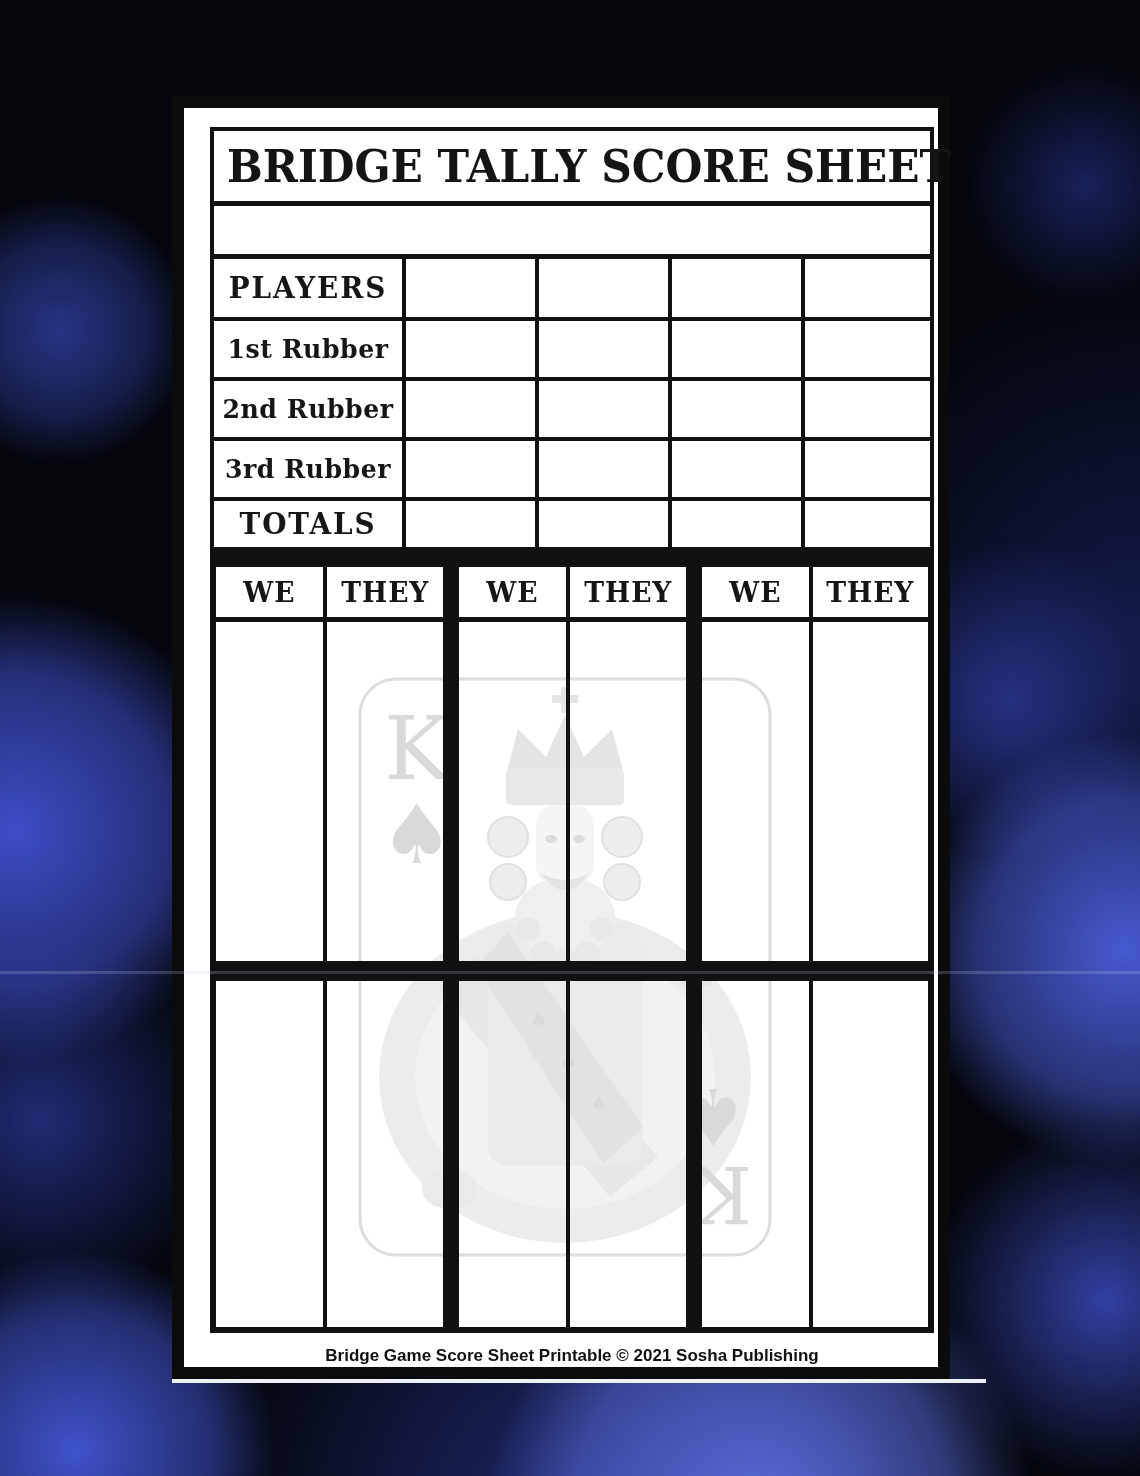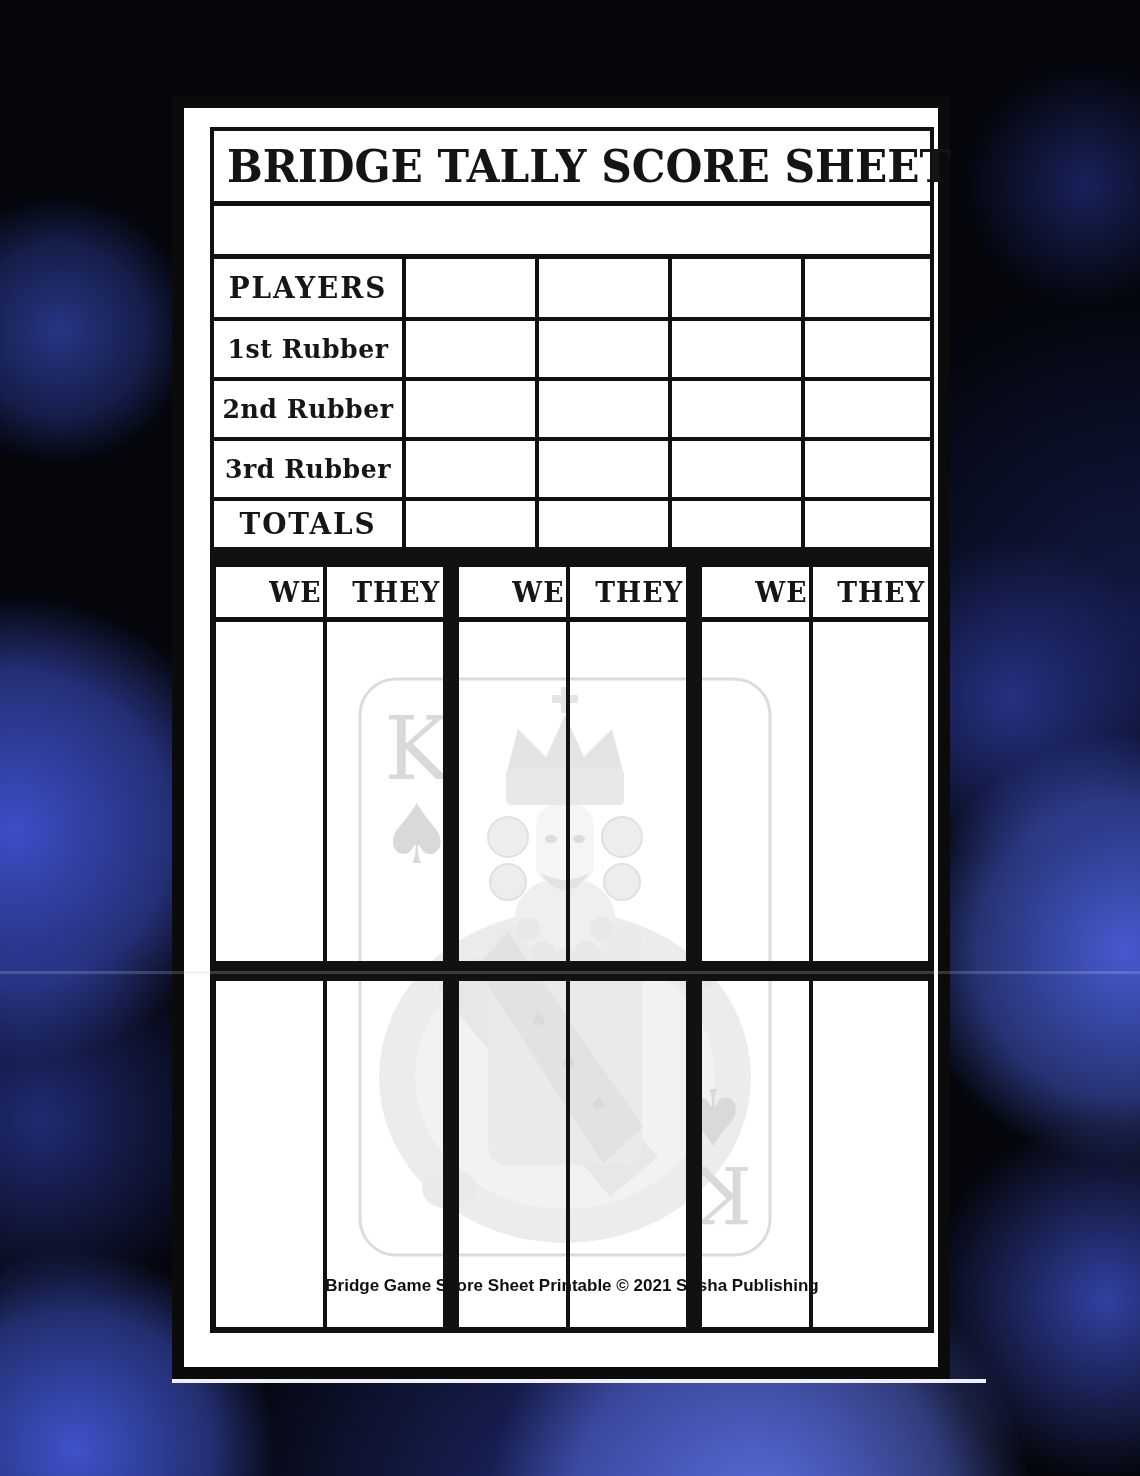--- a/index.html
+++ b/index.html
@@ -35,25 +35,25 @@
   .title-text{font-size:45px;font-weight:700;color:#141414;letter-spacing:0px;
               transform:scaleX(.94);white-space:nowrap;}
   .subtitle-row{left:0;top:75px;width:716px;height:48px;display:flex;align-items:center;justify-content:center;}
   .subtitle-text{font-size:30px;font-weight:700;letter-spacing:2px;color:#1a1a1a;transform:scaleX(.96);}
 
   .rowlabel{left:0;width:188px;display:flex;align-items:center;justify-content:center;
             font-weight:700;color:#161616;}
   .lab-caps{font-size:29px;letter-spacing:2px;transform:scaleX(.96);}
   .lab-mix{font-size:26px;letter-spacing:0.5px;transform:scaleX(.97);}
 
-  .hdr{display:flex;align-items:center;justify-content:flex-end;font-weight:700;
+  .hdr{display:flex;align-items:center;justify-content:center;font-weight:700;
        font-size:28px;letter-spacing:1px;color:#161616;height:50px;top:459px;}
   .hdr span{transform:scaleX(.95);}
 
-  .footer-row{left:26px;top:1168px;width:724px;height:30px;display:flex;align-items:flex-start;justify-content:center;}
+  .footer-row{left:26px;top:1228px;width:724px;height:30px;display:flex;align-items:flex-end;justify-content:center;}
   .footer-text{font-family:"Liberation Sans",sans-serif;font-weight:700;font-size:17px;color:#111;}
 
   .score-cell,.tally-col{background:transparent;}
 
   .wm{left:174px;top:569px;width:414px;height:580px;}
   .wm svg{display:block;width:100%;height:100%;}
   .wm text{font-family:"DejaVu Serif",serif;}
 
   .seam{left:0;top:971px;width:1140px;height:3px;background:rgba(195,205,235,.22);}
   .page-edge{left:172px;top:1379px;width:814px;height:4px;background:#eef0f5;}

